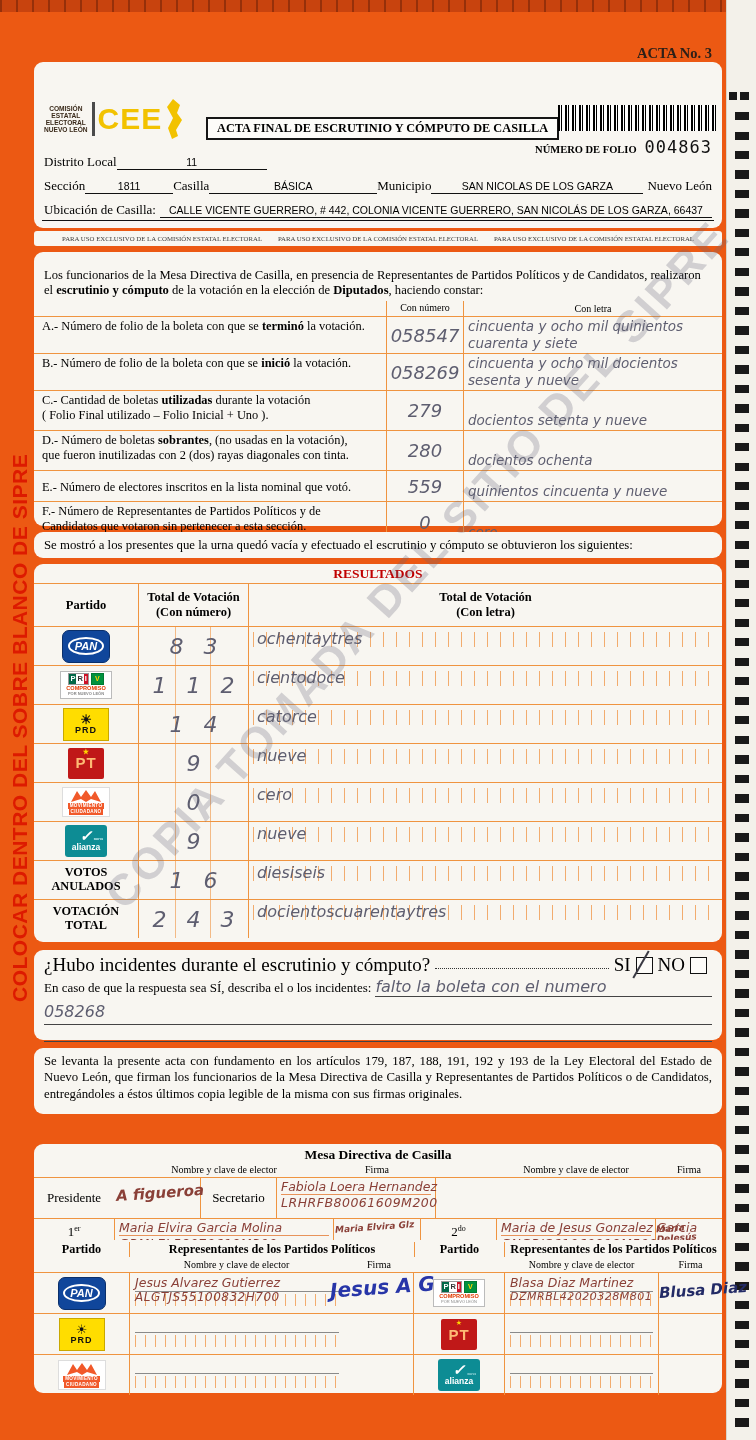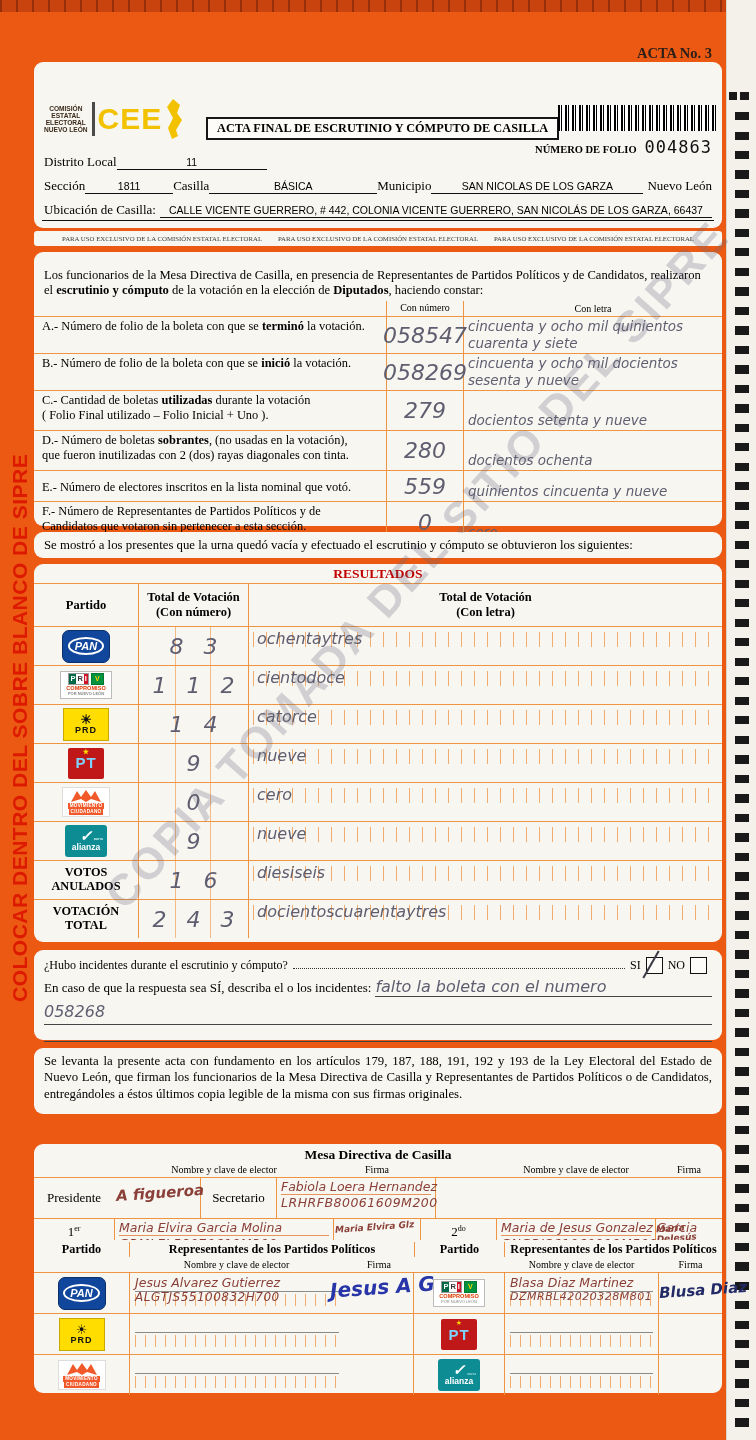--- a/index.html
+++ b/index.html
@@ -66,21 +66,21 @@
   .t-letra{flex:1;box-sizing:border-box;padding:1px 4px;}
   .t-head{height:15px;font-size:10px;text-align:center;}
   .t-head .t-label{border:none;}
   .t-head .t-num,.t-head .t-letra{display:block;line-height:14px;border-bottom:none;}
   
   .hw{font-family:"DejaVu Sans",sans-serif;font-style:italic;color:#5E5E70;}
   .ink{color:#8A4038;}
   .sig{font-weight:bold;display:inline-block;transform:rotate(-4deg);}
   .sigblue{color:#2735A8;}
   .sigdark{color:#232B66;}
-  .t-num .hw{font-size:22px;}
+  .t-num .hw{font-size:18px;}
   .t-letra .hw{font-size:13.5px;line-height:1.25;display:block;}
   
   .r-title{height:19px;text-align:center;font-weight:bold;font-size:13.5px;color:#C00000;line-height:20px;}
   .r-header{display:flex;border-top:1.5px solid #EF9440;height:42px;font-weight:bold;font-size:12.5px;text-align:center;}
   .r-header > div{display:flex;flex-direction:column;justify-content:center;box-sizing:border-box;line-height:1.2;}
   .rc-p{width:104px;}
   .rc-n{width:110px;border-left:1.5px solid #EF9440;}
   .rc-l{flex:1;border-left:1.5px solid #EF9440;}
   .r-row{display:flex;border-top:1.5px solid #EF9440;height:38px;}
   .r-party{width:104px;display:flex;flex-direction:column;align-items:center;justify-content:center;
@@ -88,21 +88,21 @@
   .r-num{width:110px;border-left:1.5px solid #EF9440;display:flex;align-items:center;justify-content:center;
         box-sizing:border-box;
         background-image:linear-gradient(#F3BA86,#F3BA86),linear-gradient(#F3BA86,#F3BA86);
         background-size:1px 100%,1px 100%;background-position:33% 0,66% 0;background-repeat:no-repeat;}
   .r-num .hw{font-size:22px;letter-spacing:20px;margin-right:-20px;}
   .r-letra{flex:1;border-left:1.5px solid #EF9440;position:relative;padding:2px 4px 0 8px;box-sizing:border-box;}
   .r-letra::before{content:"";position:absolute;left:4px;right:8px;top:5px;height:15px;
         background:repeating-linear-gradient(90deg,#F2AC6E 0 1px,transparent 1px 13px);}
   .r-letra .hw{position:relative;font-size:16px;z-index:1;}
   
-  .q-line{display:flex;align-items:center;height:24px;font-size:12px;}
+  .q-line{display:flex;align-items:center;height:24px;font-size:19px;}
   .leader{flex:1;border-bottom:1.6px dotted #333;margin:0 5px 5px 5px;height:11px;}
   .cbox{width:15px;height:15px;border:1.6px solid #111;display:inline-block;margin:0 5px;position:relative;background:#FDFCF9;}
   .slash-line{position:absolute;left:3px;top:-9px;width:2px;height:31px;background:#3A3A44;transform:rotate(30deg);display:block;}
   .inc-l2{display:flex;align-items:baseline;height:25px;font-size:13px;}
   .inc-ans{flex:1;border-bottom:1.2px solid #444;margin-left:4px;}
   .inc-ans .hw,.inc-l3 .hw{font-size:16px;}
   .inc-l3{border-bottom:1.2px solid #444;height:22px;}
   .inc-l4{border-bottom:1.2px solid #444;height:16px;}
   
   .m-title{text-align:center;font-weight:bold;font-size:13.5px;padding-top:3px;height:17px;}
@@ -157,21 +157,21 @@
         border:1px solid #007A33;font-family:"Liberation Sans",sans-serif;line-height:1.2;}
   .coal-mid{font-size:5.6px;font-weight:bold;color:#E03A00;font-family:"Liberation Sans",sans-serif;line-height:1.3;}
   .coal-sub{font-size:4px;color:#888;font-family:"Liberation Sans",sans-serif;line-height:1.2;}
   .prd{width:44px;height:31px;background:#FFDD00;display:flex;flex-direction:column;align-items:center;
         justify-content:center;border:1px solid #C9A800;}
   .prd-sun{font-size:13px;line-height:1;color:#111;}
   .prd-txt{font-size:9px;font-weight:bold;color:#111;font-family:"Liberation Sans",sans-serif;letter-spacing:1px;line-height:1;}
   .pt{width:36px;height:31px;background:#C01818;display:flex;align-items:center;justify-content:center;
         position:relative;border-radius:2px;}
   .pt-star{position:absolute;top:1px;left:50%;transform:translateX(-50%);color:#FFD700;font-size:7px;line-height:1;}
-  .pt-txt{color:#7dd3fc;font-weight:bold;font-size:15px;font-family:"Liberation Sans",sans-serif;letter-spacing:1px;}
+  .pt-txt{color:#fdba74;font-weight:bold;font-size:15px;font-family:"Liberation Sans",sans-serif;letter-spacing:1px;}
   .mc{width:46px;background:#fff;border:1px solid #ddd;display:flex;flex-direction:column;align-items:center;
         justify-content:center;padding:1px 0;}
   .mc-t1,.mc-t2{font-size:4.6px;font-weight:bold;color:#fff;background:#F1592A;padding:0 2px;line-height:1.4;
         font-family:"Liberation Sans",sans-serif;letter-spacing:.3px;}
   .al{width:42px;height:32px;background:#0D8C94;border-radius:3px;display:flex;flex-direction:column;
         align-items:center;justify-content:center;position:relative;}
   .al-check{color:#fff;font-weight:bold;font-size:15px;line-height:.9;font-style:italic;}
   .al-sub{position:absolute;right:4px;top:13px;font-size:3.6px;color:#CFF3F5;}
   .al-txt{font-size:8.5px;color:#fff;font-weight:bold;font-family:"Liberation Sans",sans-serif;line-height:1.1;}
   b.inb{font-weight:bold;}

